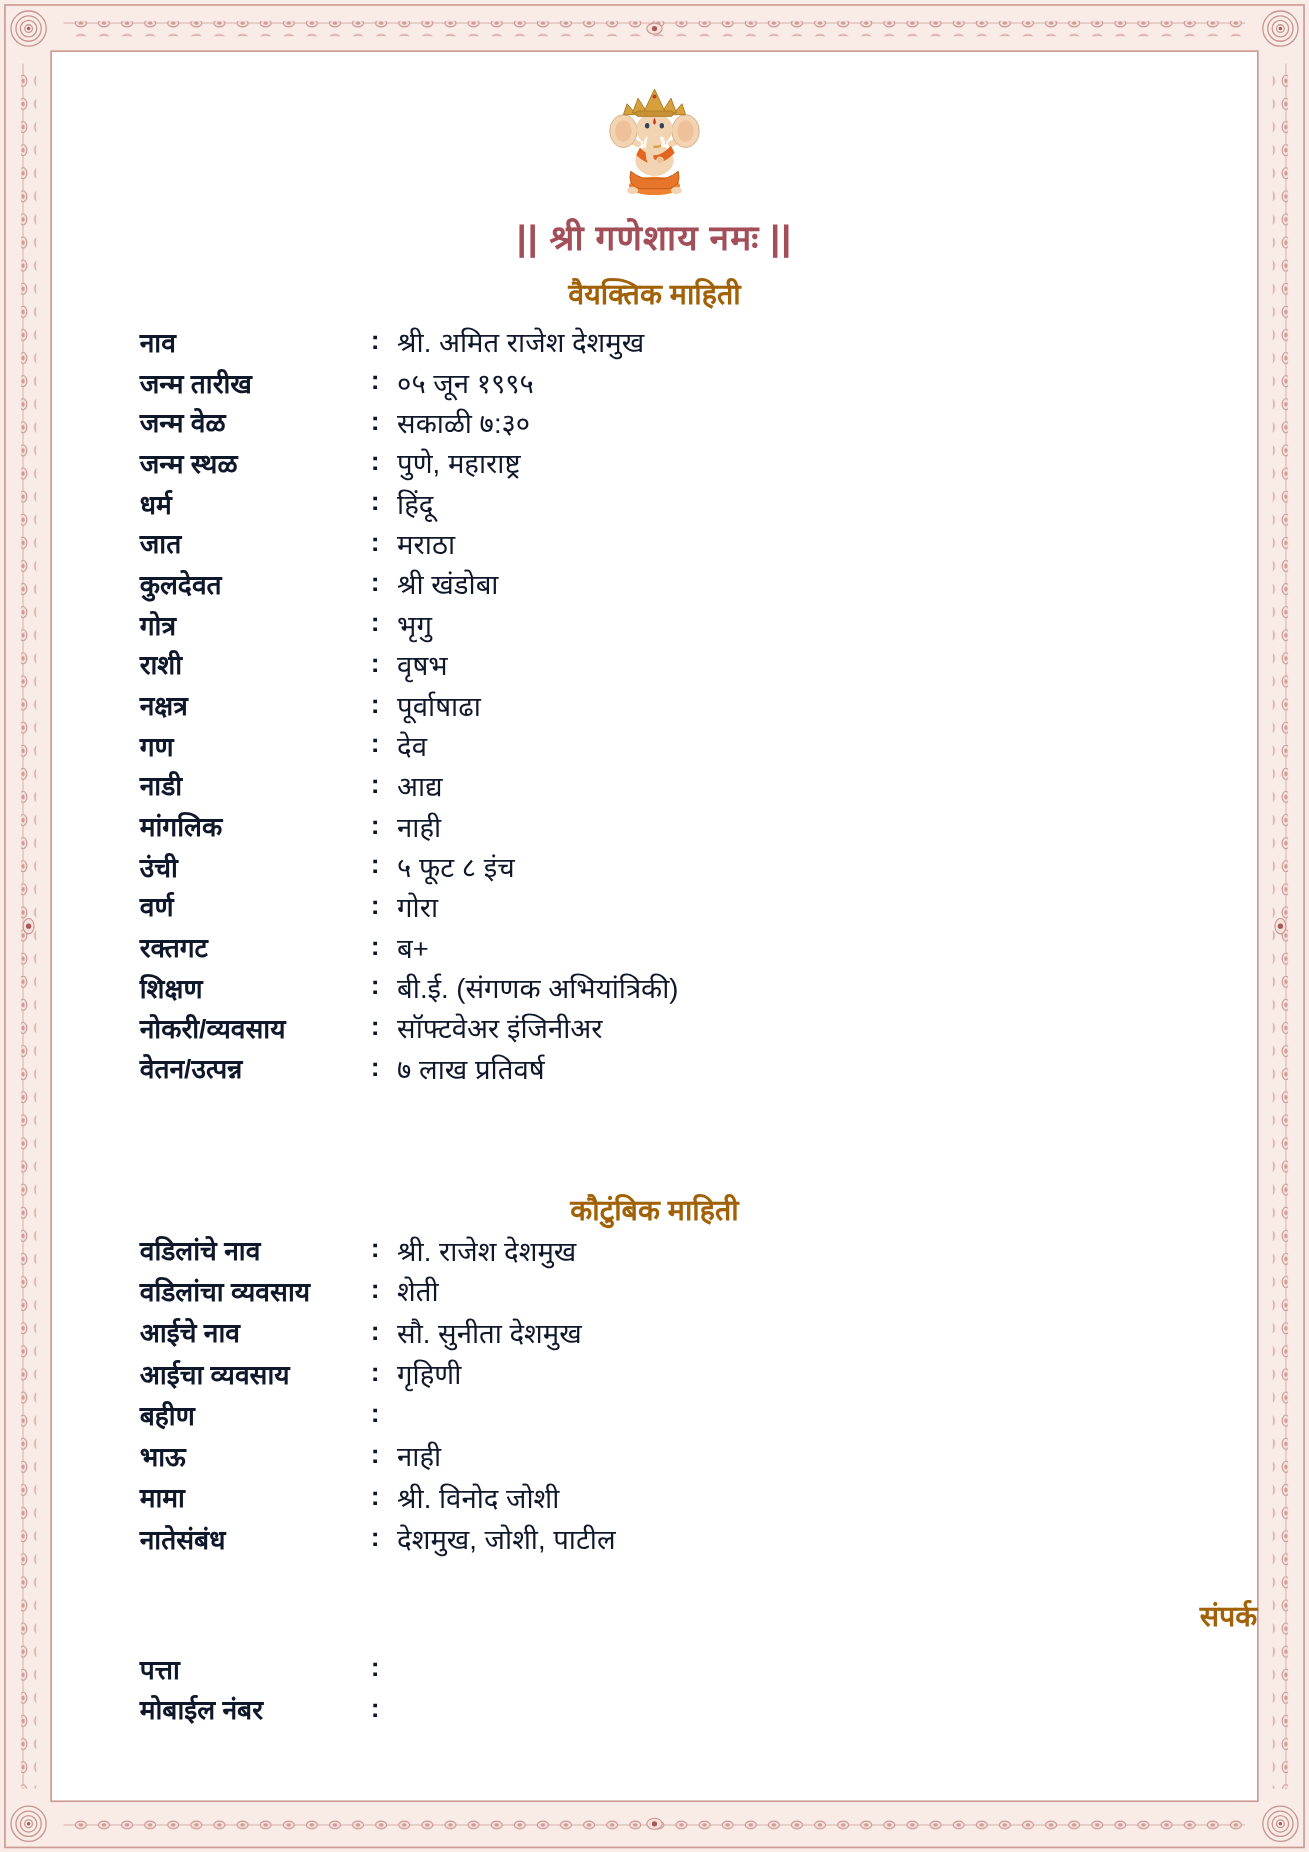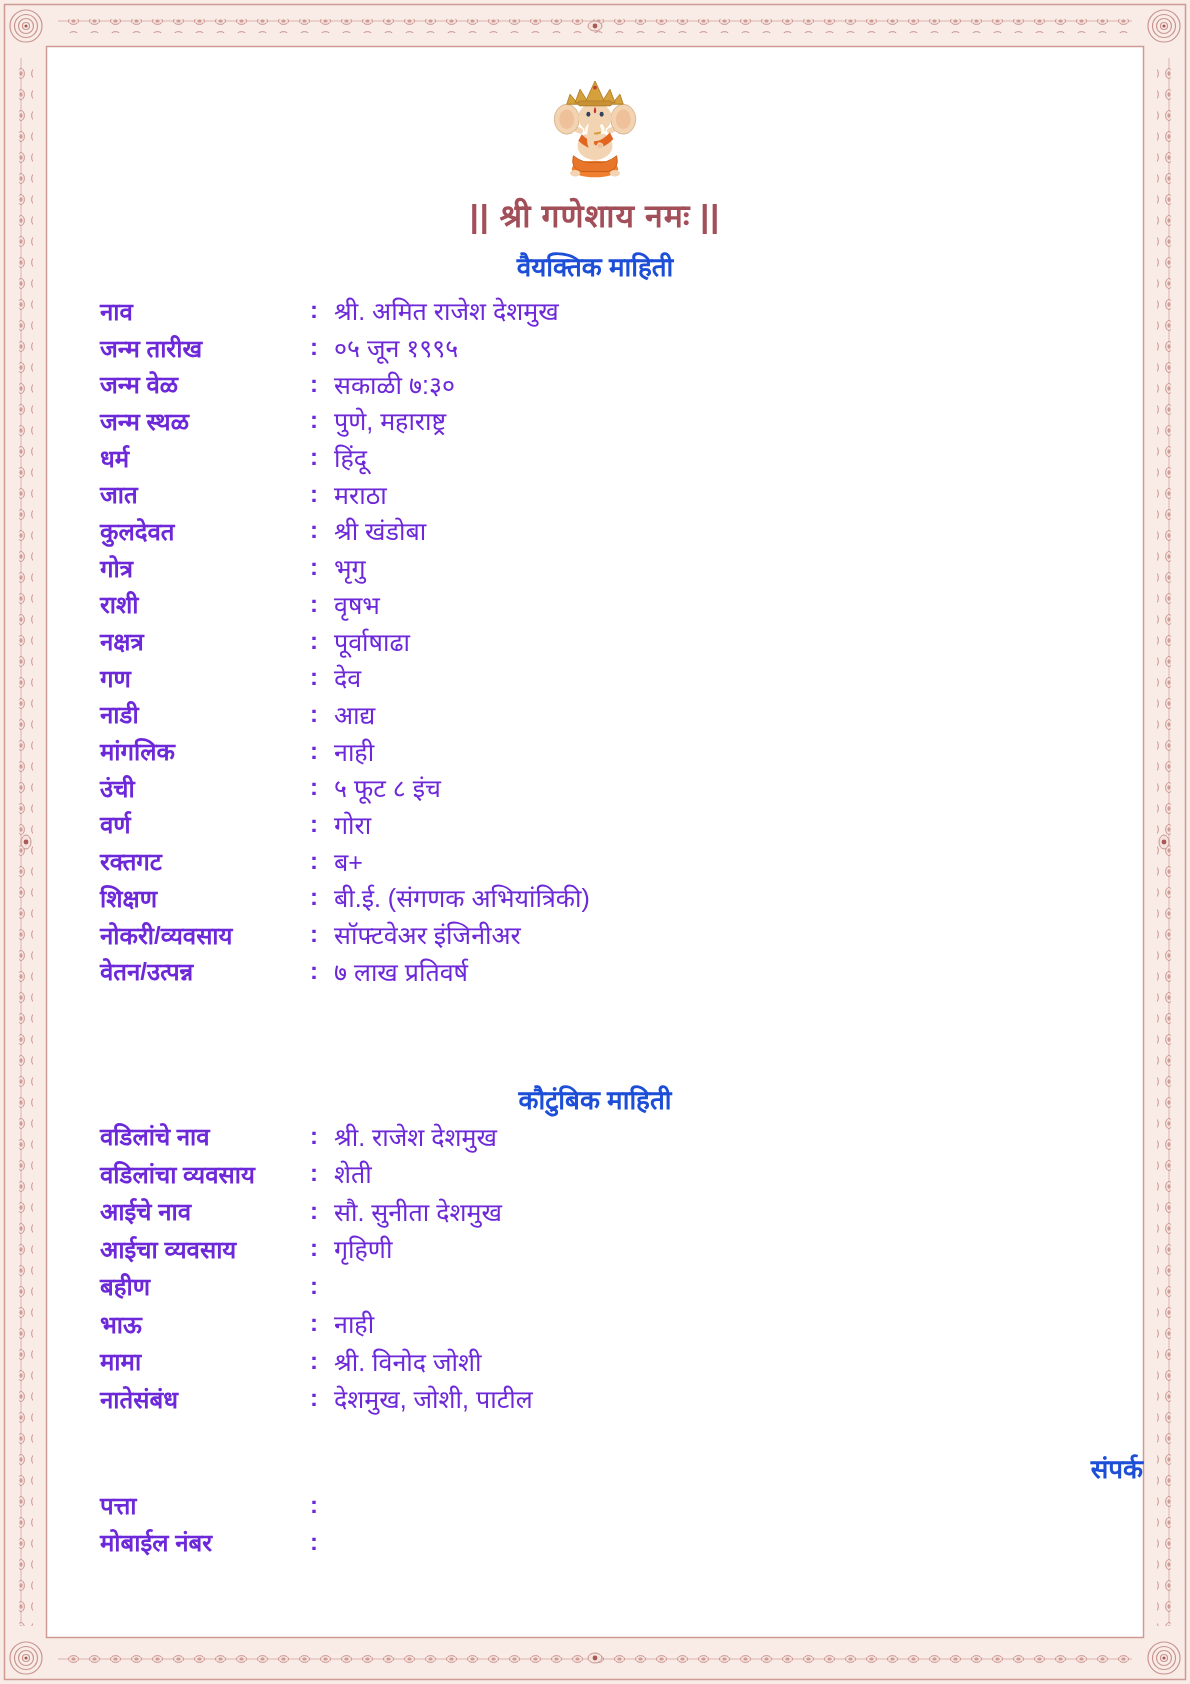--- a/index.html
+++ b/index.html
@@ -9,37 +9,37 @@
   }
   svg.frame{position:absolute;left:0;top:0;}
   .content{position:absolute;left:47px;top:47px;width:1096px;}
   .ganesha{display:block;margin:29px auto 0;}
   .invocation{
     margin:14px 0 0;text-align:center;font-size:32px;line-height:36px;
     font-weight:700;color:#a24f59;letter-spacing:1px;
   }
   .section-title{
     margin:0;text-align:center;font-size:26px;line-height:34px;
-    font-weight:700;color:#1d4ed8;
+    font-weight:700;color:#a16207;
   }
   .row{
     display:grid;grid-template-columns:210px 24px 1fr;align-items:center;
-    padding-left:53px;color:#6d28d9;
+    padding-left:80px;color:#0f172a;
   }
   .label{font-size:24px;font-weight:600;}
   .colon{font-size:24px;font-weight:700;text-align:left;}
   .value{font-size:25px;font-weight:500;}
   #sec0 .section-title{margin-top:16px;}
   #sec0 .rows{margin-top:8px;}
   #sec0 .row{height:36.7px;}
   #sec1 .section-title{margin-top:94px;}
   #sec1 .rows{margin-top:0;}
   #sec1 .row{height:37.5px;}
   #sec2 .section-title{margin-top:35px;text-align:right;}
-  #sec2 .rows{margin-top:0;}
+  #sec2 .rows{margin-top:12px;}
   #sec2 .row{height:37px;}
 </style>
 </head>
 <body>
 
 <div id="page">
 
   <svg class="frame" width="1190" height="1684" viewBox="0 0 1190 1684" aria-hidden="true">
     <defs>
       <pattern id="bh" width="21" height="14" patternUnits="userSpaceOnUse">

